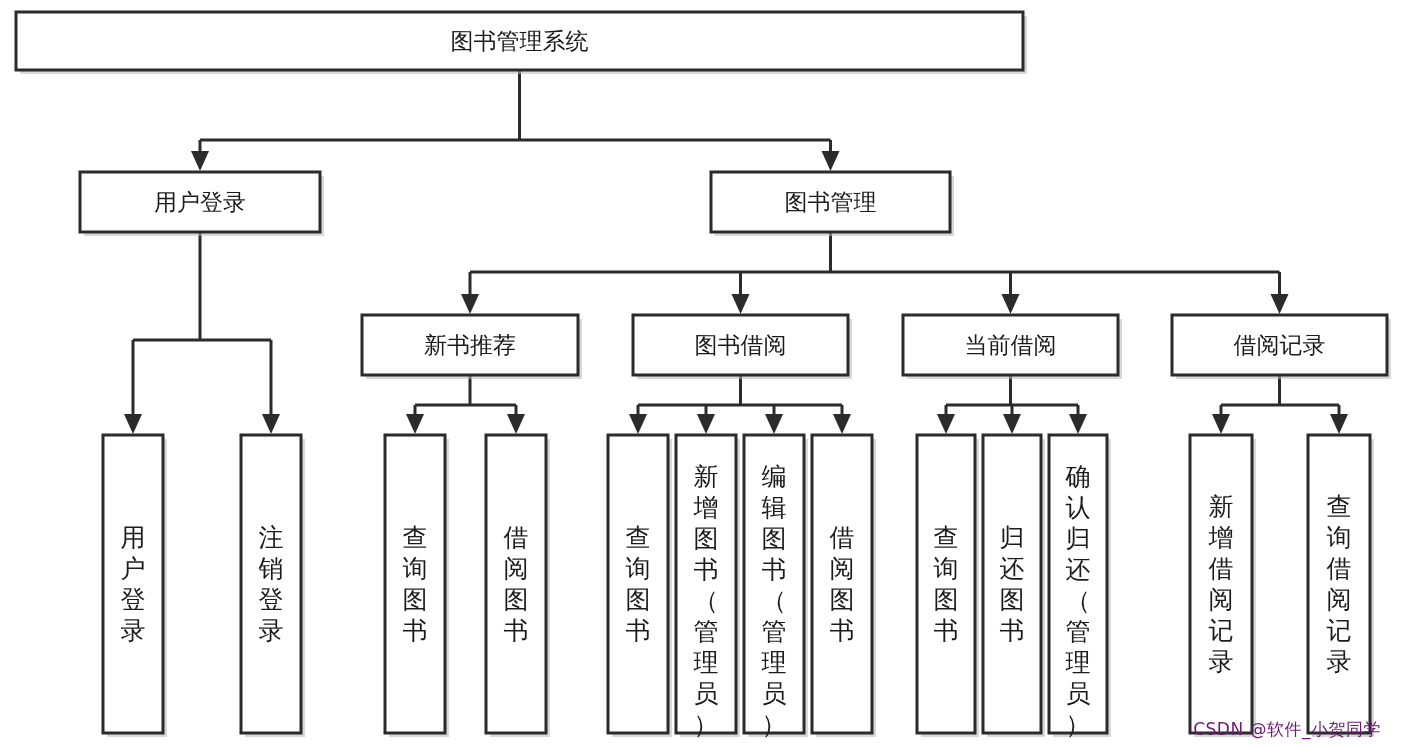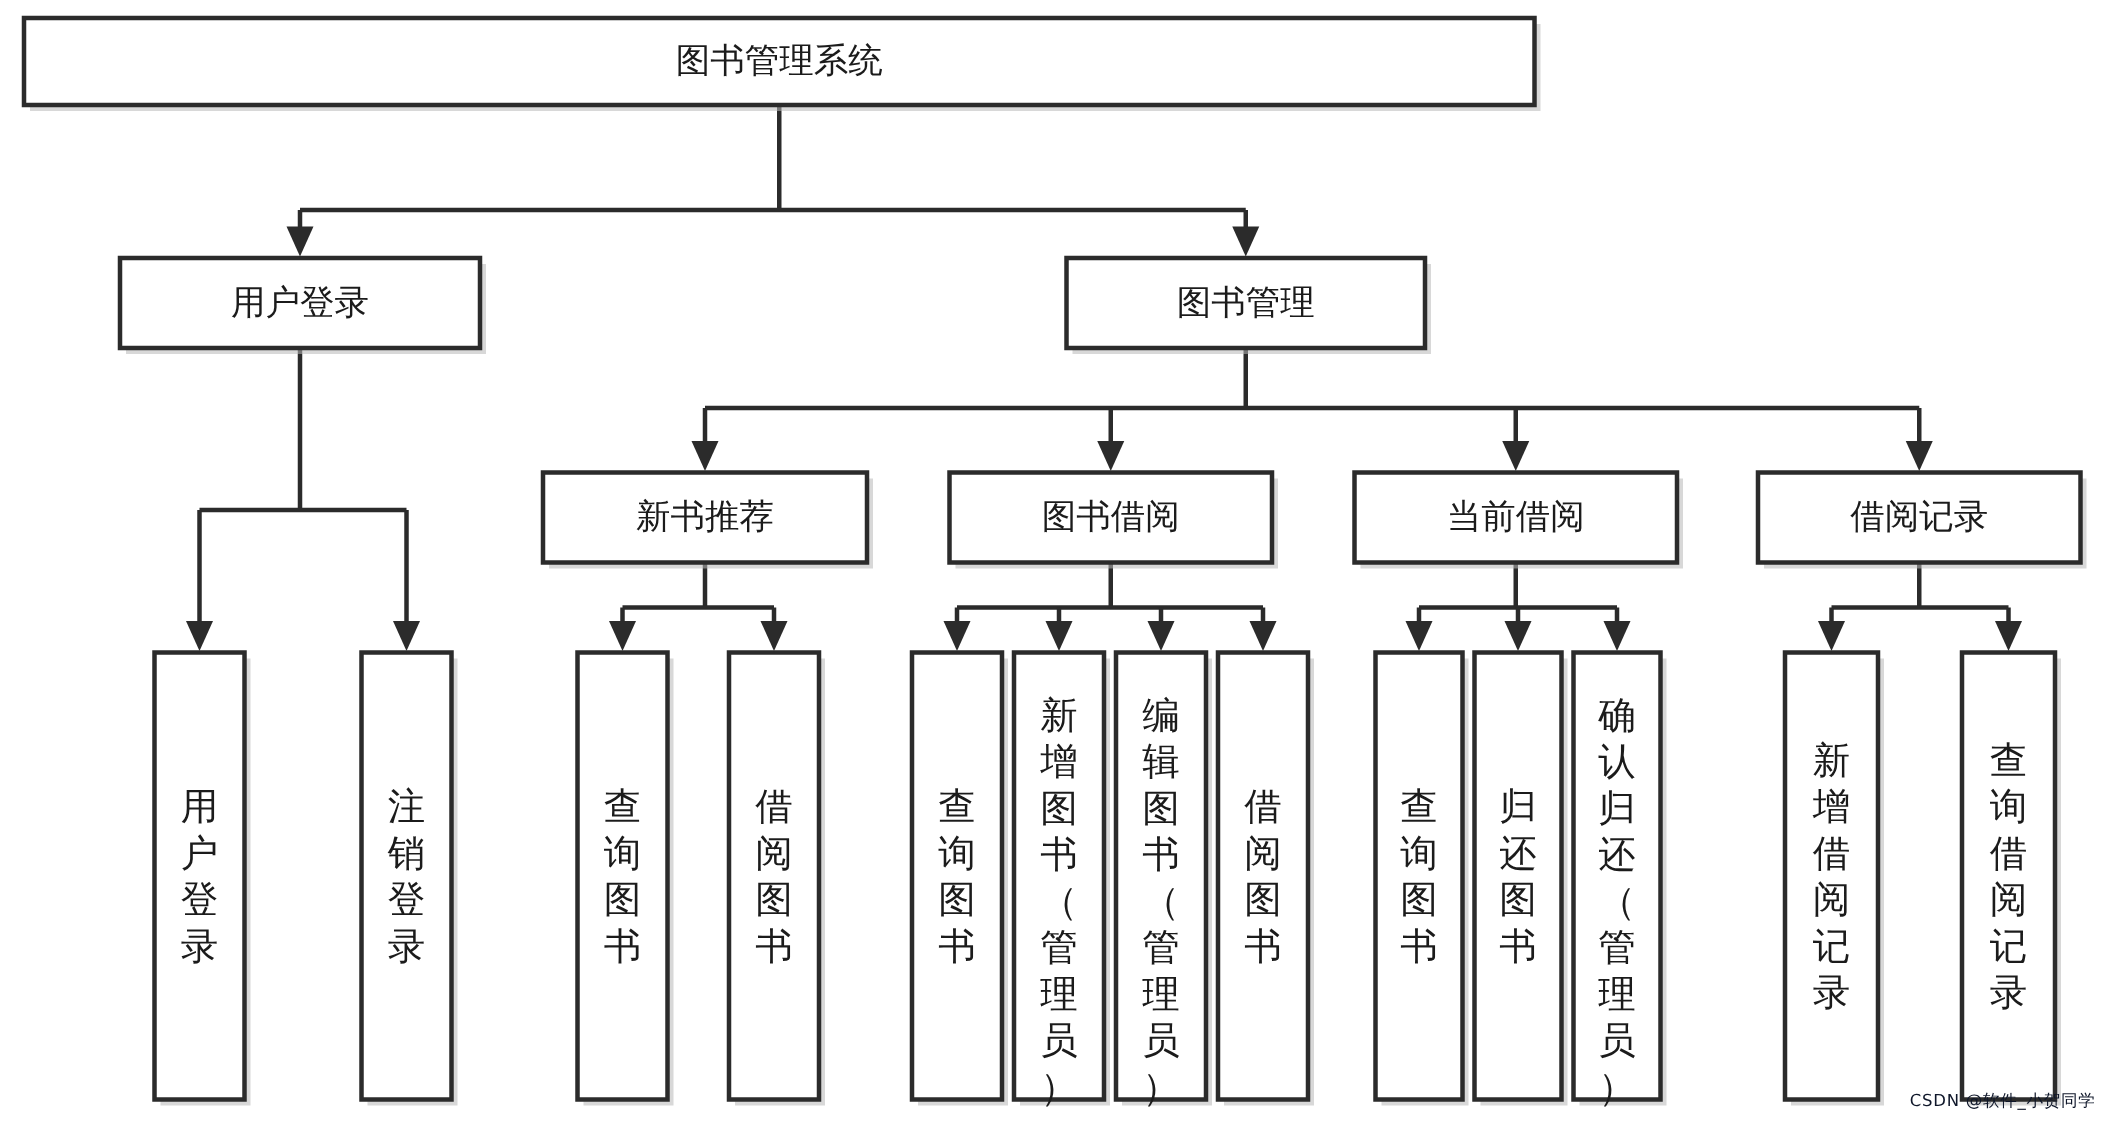--- a/index.html
+++ b/index.html
@@ -52,25 +52,25 @@
     stroke-width: 3;
     fill: none;
     stroke-linecap: butt;
   }
   .edge-arrow {
     fill: #2b2b2b;
     stroke: none;
   }
   .watermark {
     position: absolute;
-    right: 8px;
+    right: 24px;
     bottom: 6px;
     font-family: "DejaVu Sans", "Liberation Sans", sans-serif;
-    font-size: 11px;
-    color: #0f172a;
+    font-size: 17px;
+    color: #701a75;
     white-space: nowrap;
     letter-spacing: 0.5px;
     user-select: none;
   }
 </style>
 </head>
 <body>
 
 <div id="diagram-root">
   <svg id="flowchart" viewBox="0 0 1405 747" xmlns="http://www.w3.org/2000/svg">

